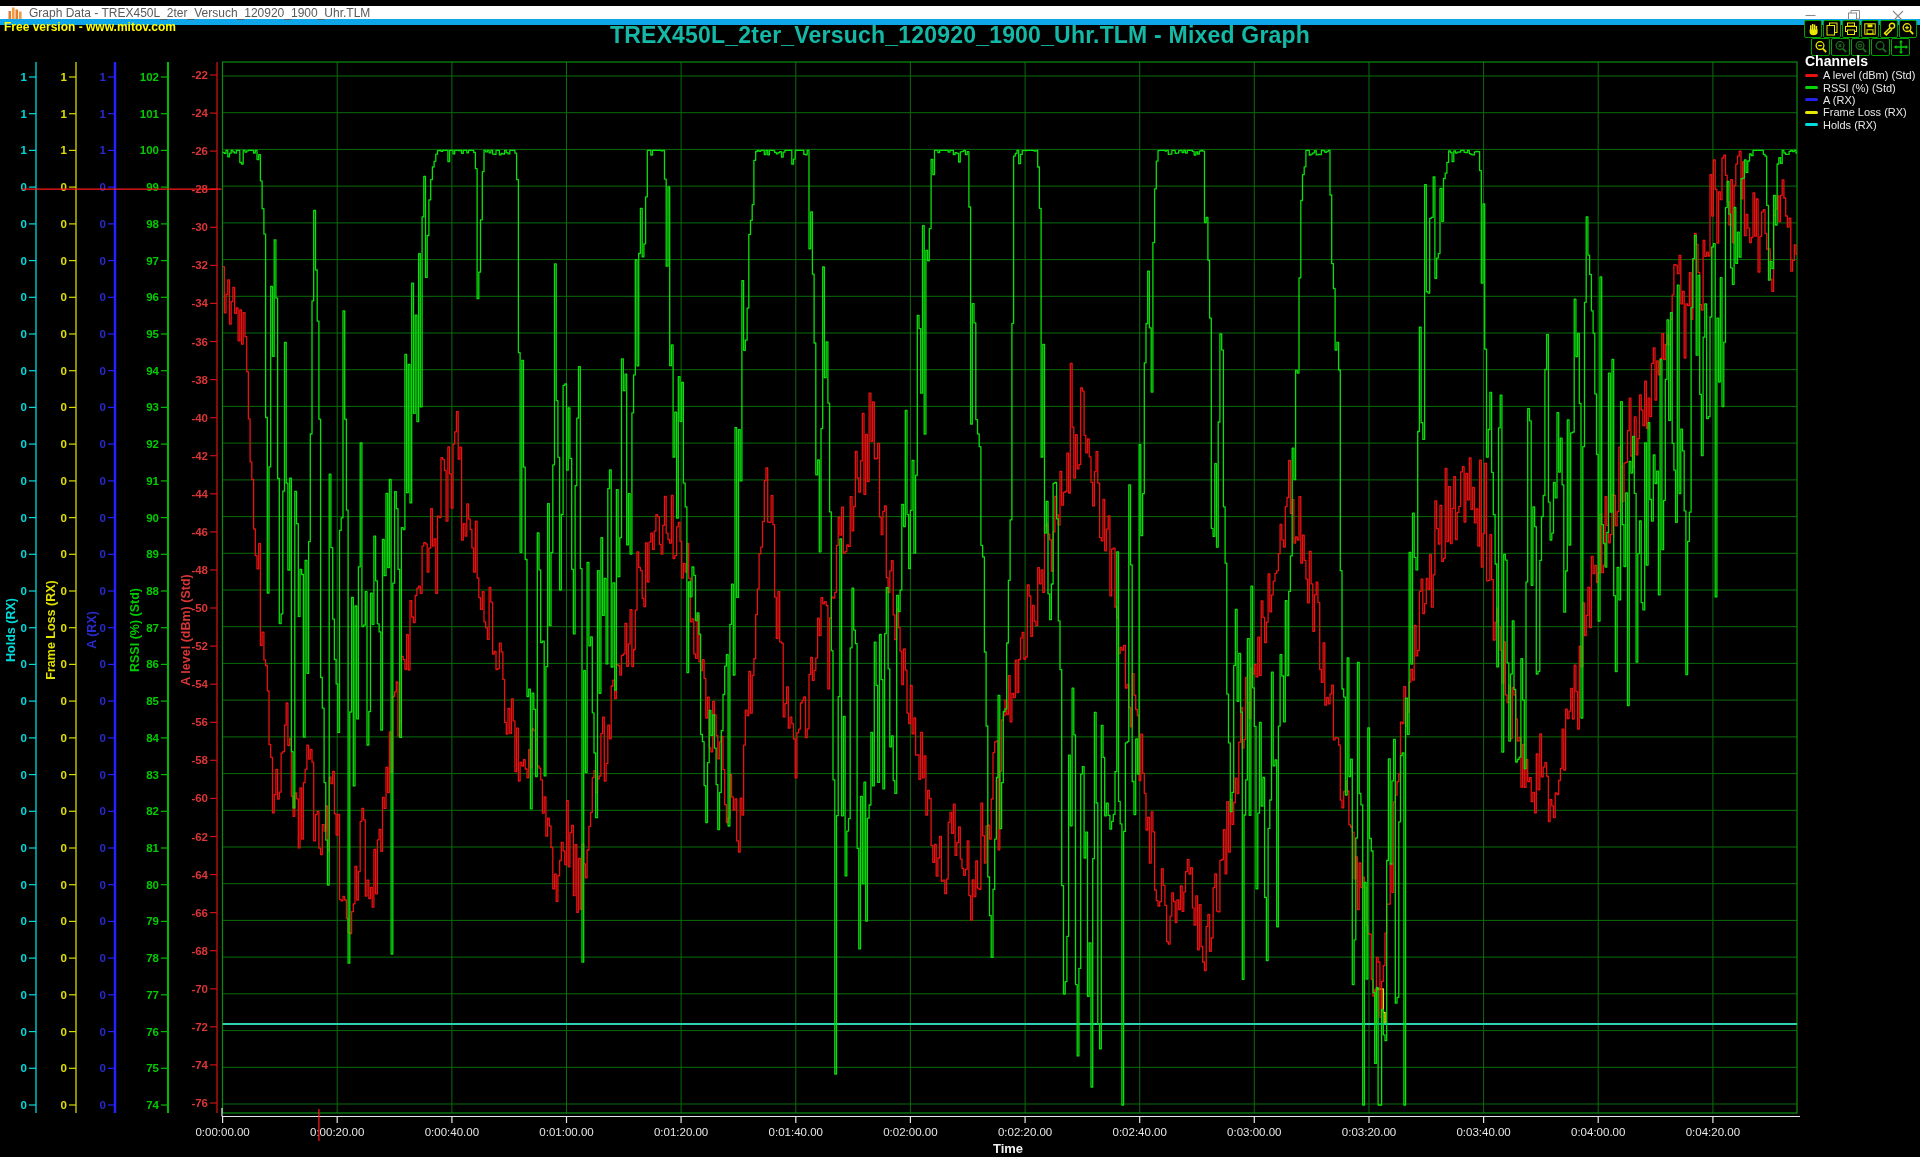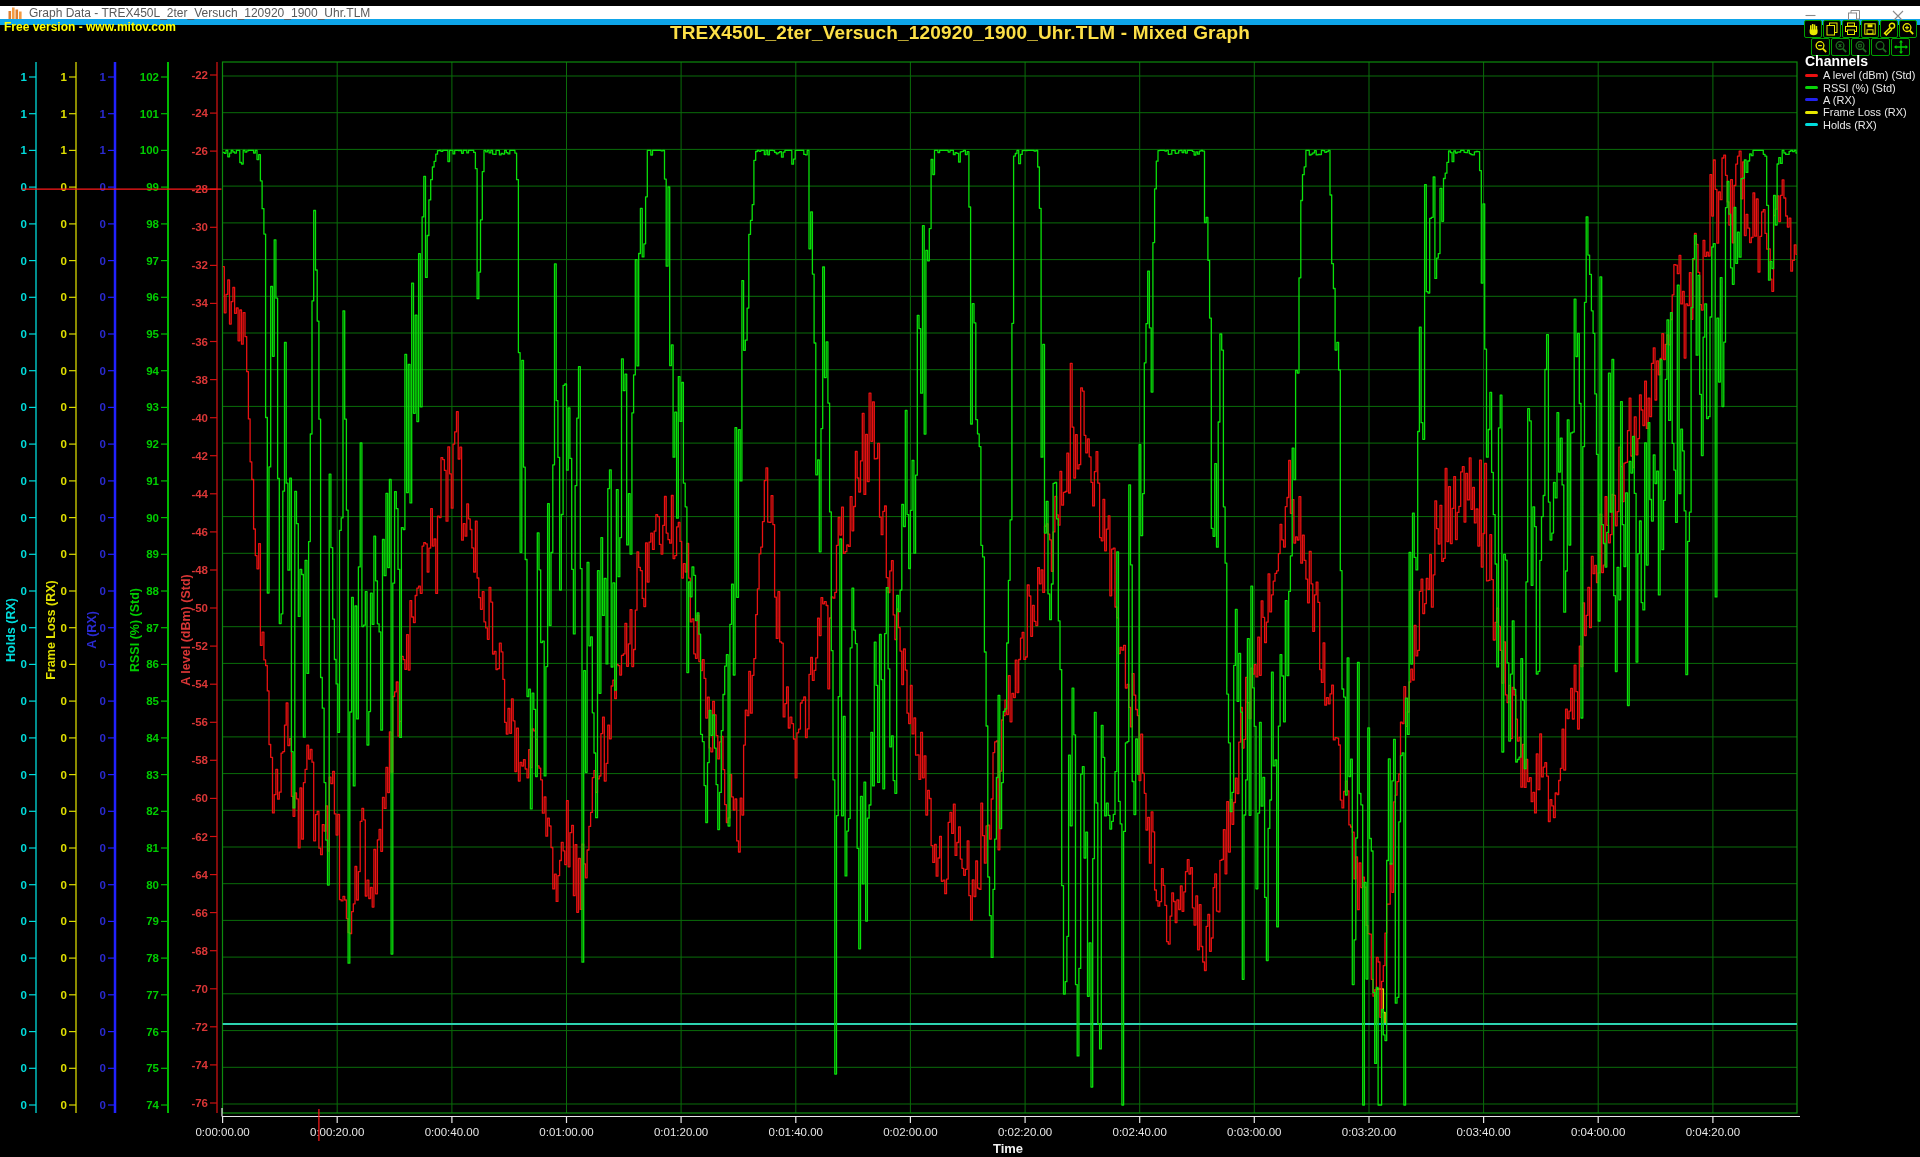--- a/index.html
+++ b/index.html
@@ -8,22 +8,22 @@
   
   .titlebar{position:absolute;left:0;top:6px;width:1920px;height:19px;background:#ffffff;
             display:flex;align-items:center;border-bottom:6px solid #0ea5e9;box-sizing:border-box;}
   .titlebar .appicon{margin:0 6px 0 8px;display:flex;align-items:center;}
   .titlebar .wtitle{font-size:12px;color:#5a5a5a;white-space:nowrap;}
   .winbtns{position:absolute;right:0;top:0;height:19px;display:flex;}
   .winbtn{width:44px;height:19px;display:flex;align-items:center;justify-content:center;cursor:default;}
   
   .banner{position:absolute;left:4px;top:20px;color:#ffff00;font-size:12px;font-weight:bold;}
   
-  .gtitle{position:absolute;left:0;top:22px;width:1920px;text-align:center;color:#fde047;
-          font-size:19px;font-weight:bold;letter-spacing:.2px;}
+  .gtitle{position:absolute;left:0;top:22px;width:1920px;text-align:center;color:#14b8a6;
+          font-size:23px;font-weight:bold;letter-spacing:.2px;}
   
   .toolrow{position:absolute;display:flex;gap:1px;}
   #toolrow1{top:20px;right:3px;}
   #toolrow2{top:38px;right:10px;}
   .tbtn{width:16px;height:16px;background:#000;border:1px solid #00a000;border-radius:2px;
         display:flex;align-items:center;justify-content:center;box-sizing:content-box;}
   #toolrow2 .tbtn{width:17px;}
   
   .legend{position:absolute;left:1805px;top:53px;width:115px;}
   .legend .ltitle{color:#ffffff;font-weight:bold;font-size:14px;}

